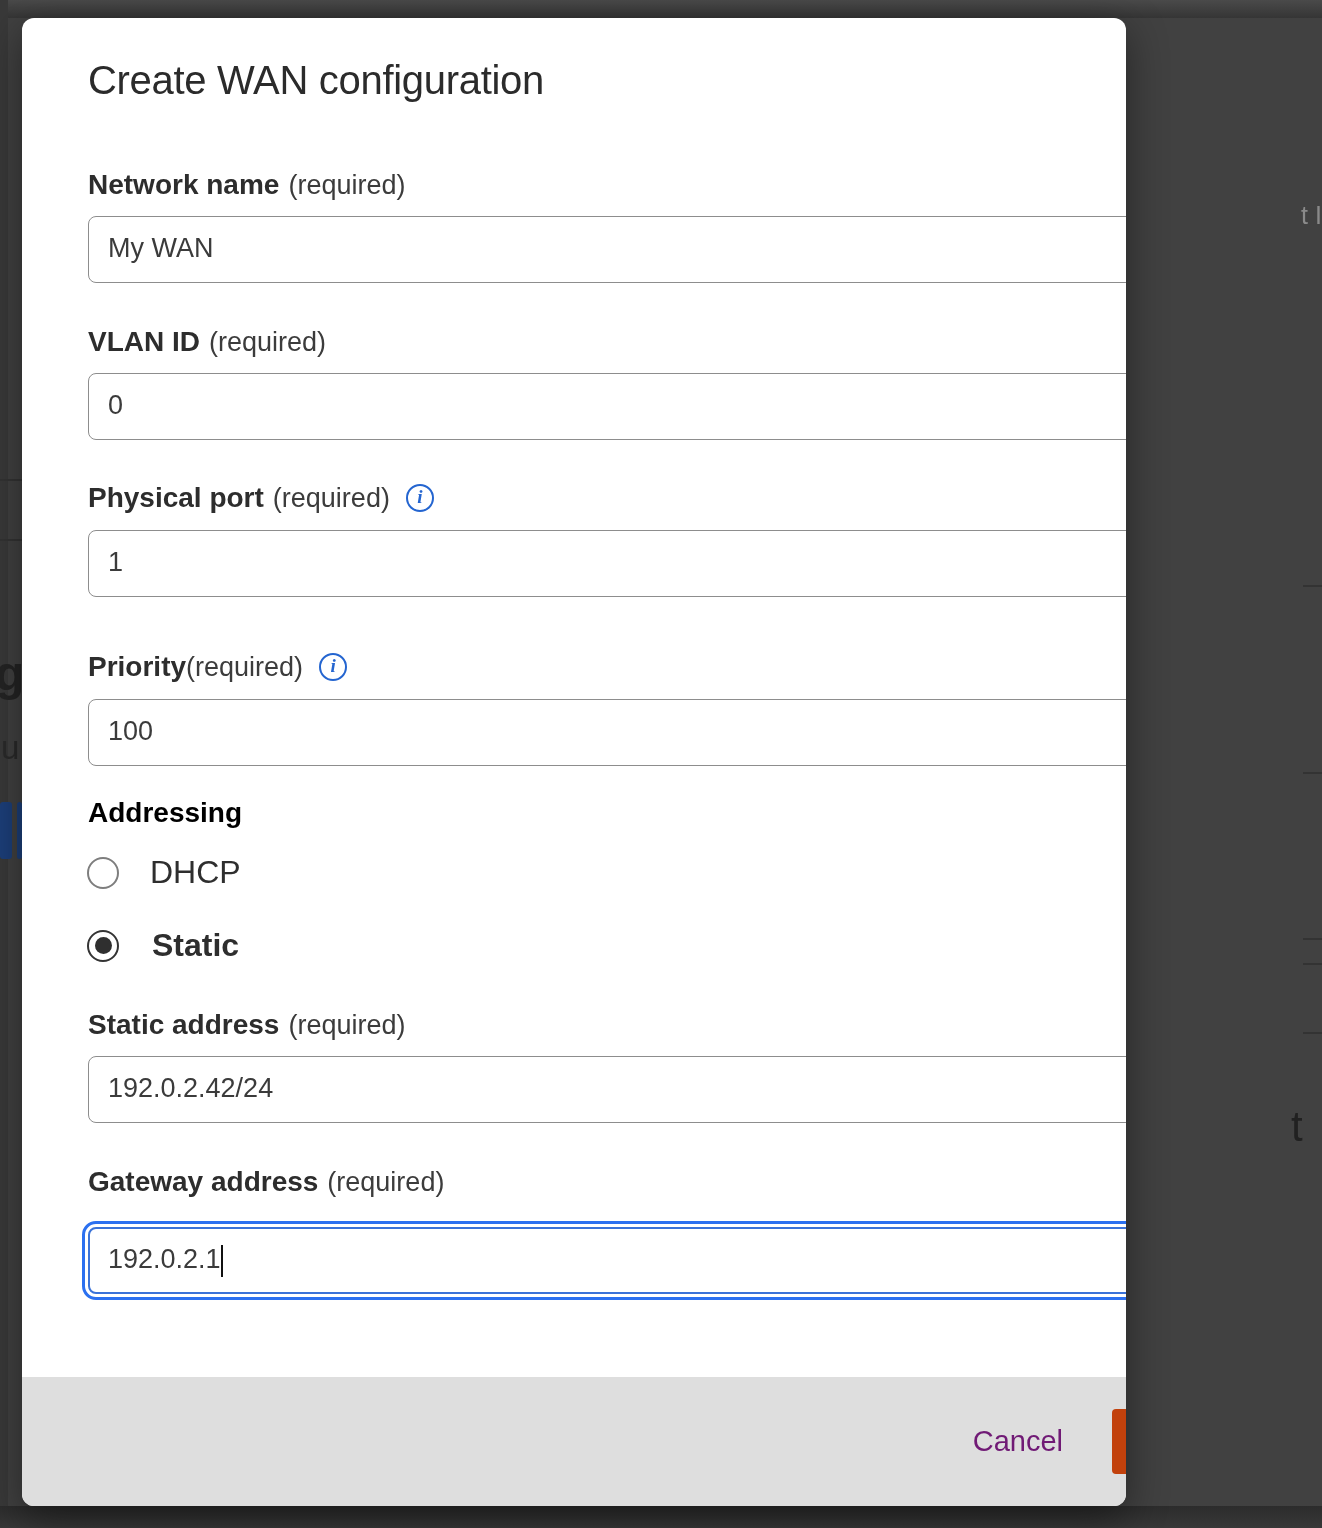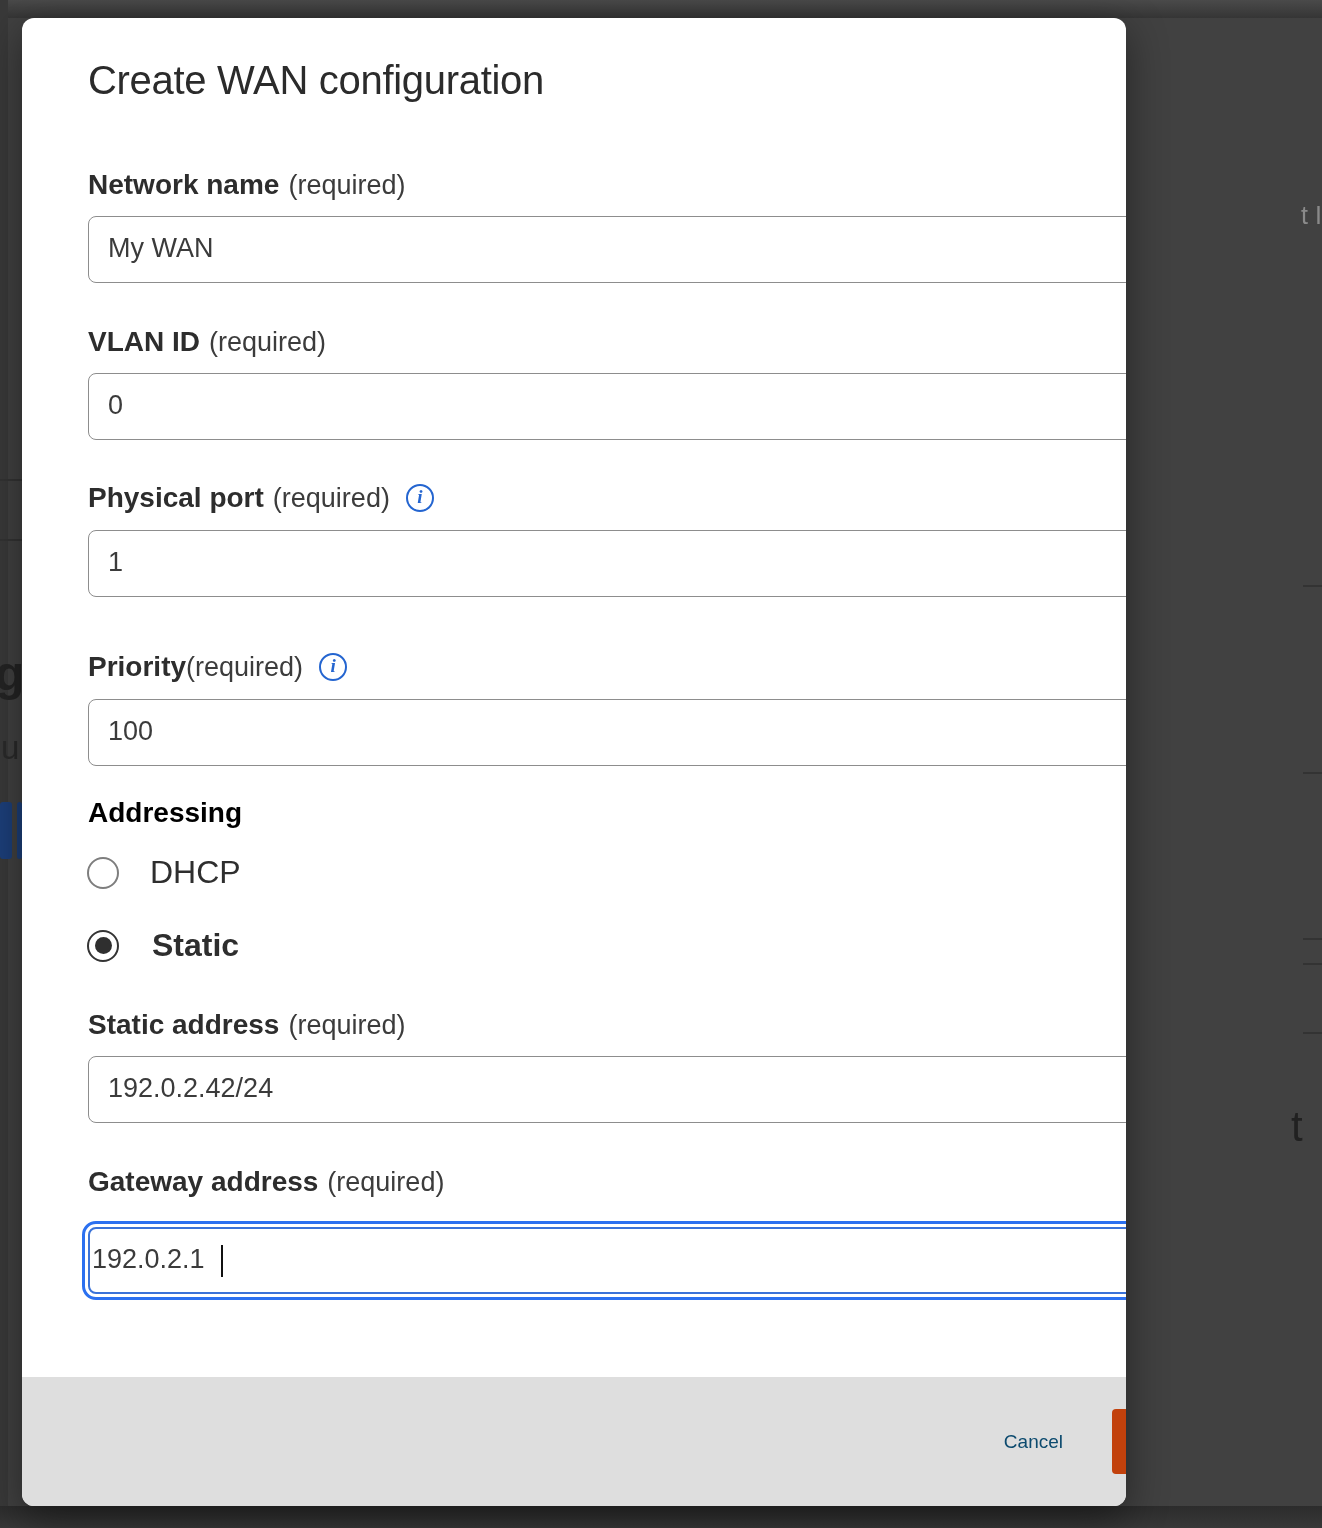--- a/index.html
+++ b/index.html
@@ -63,21 +63,21 @@
   .f1 { top:307px; } .f1 .text-input{ margin-top:14px; }
   .f2 { top:463px; } .f2 .text-input{ margin-top:15px; }
   .f3 { top:620px;margin-top:12px; } .f3 .text-input{ margin-top:15px; }
   .f4 { top:990px; } .f4 .text-input{ margin-top:14px; }
   .f5 { top:1147px; } .f5 .text-input{ margin-top:15px; }
 
   .input-wrap { position:relative; display:block; }
   .focused .text-input {
     border:2px solid #3a72d8;
     outline:3px solid #2b70f0; outline-offset:3px;
-    padding-left:2px;
+    padding-left:18px;
     margin-top:28px;
   }
   .caret { position:absolute; left:133px; top:18px; width:2px; height:32px; background:#111; }
 
   .info-icon {
     display:inline-flex; align-items:center; justify-content:center;
     width:28px; height:28px; margin-left:16px;
     border:2px solid #2465d0; border-radius:50%;
     color:#2465d0; font-size:19px; font-weight:700;
     font-family:"Liberation Serif", serif; font-style:italic;
@@ -105,21 +105,21 @@
   
   .modal-footer {
     position:absolute; left:0; top:1359px; width:1283px; height:129px;
     background:#dedede;
     display:flex; align-items:center; justify-content:flex-end;
     padding-right:67px; gap:49px;
   }
   .cancel-btn {
     background:none; border:none; cursor:pointer;
     font-family:"Liberation Sans", sans-serif;
-    font-size:19px; color:#0c4a6e;
+    font-size:29px; color:#701a75;
   }
   .save-btn {
     width:126px; height:65px; border:none; border-radius:4px;
     background:#c2410c; color:#ffffff;
     font-family:"Liberation Sans", sans-serif;
     font-size:32px; cursor:pointer;
   }
 </style>
 </head>
 <body>

